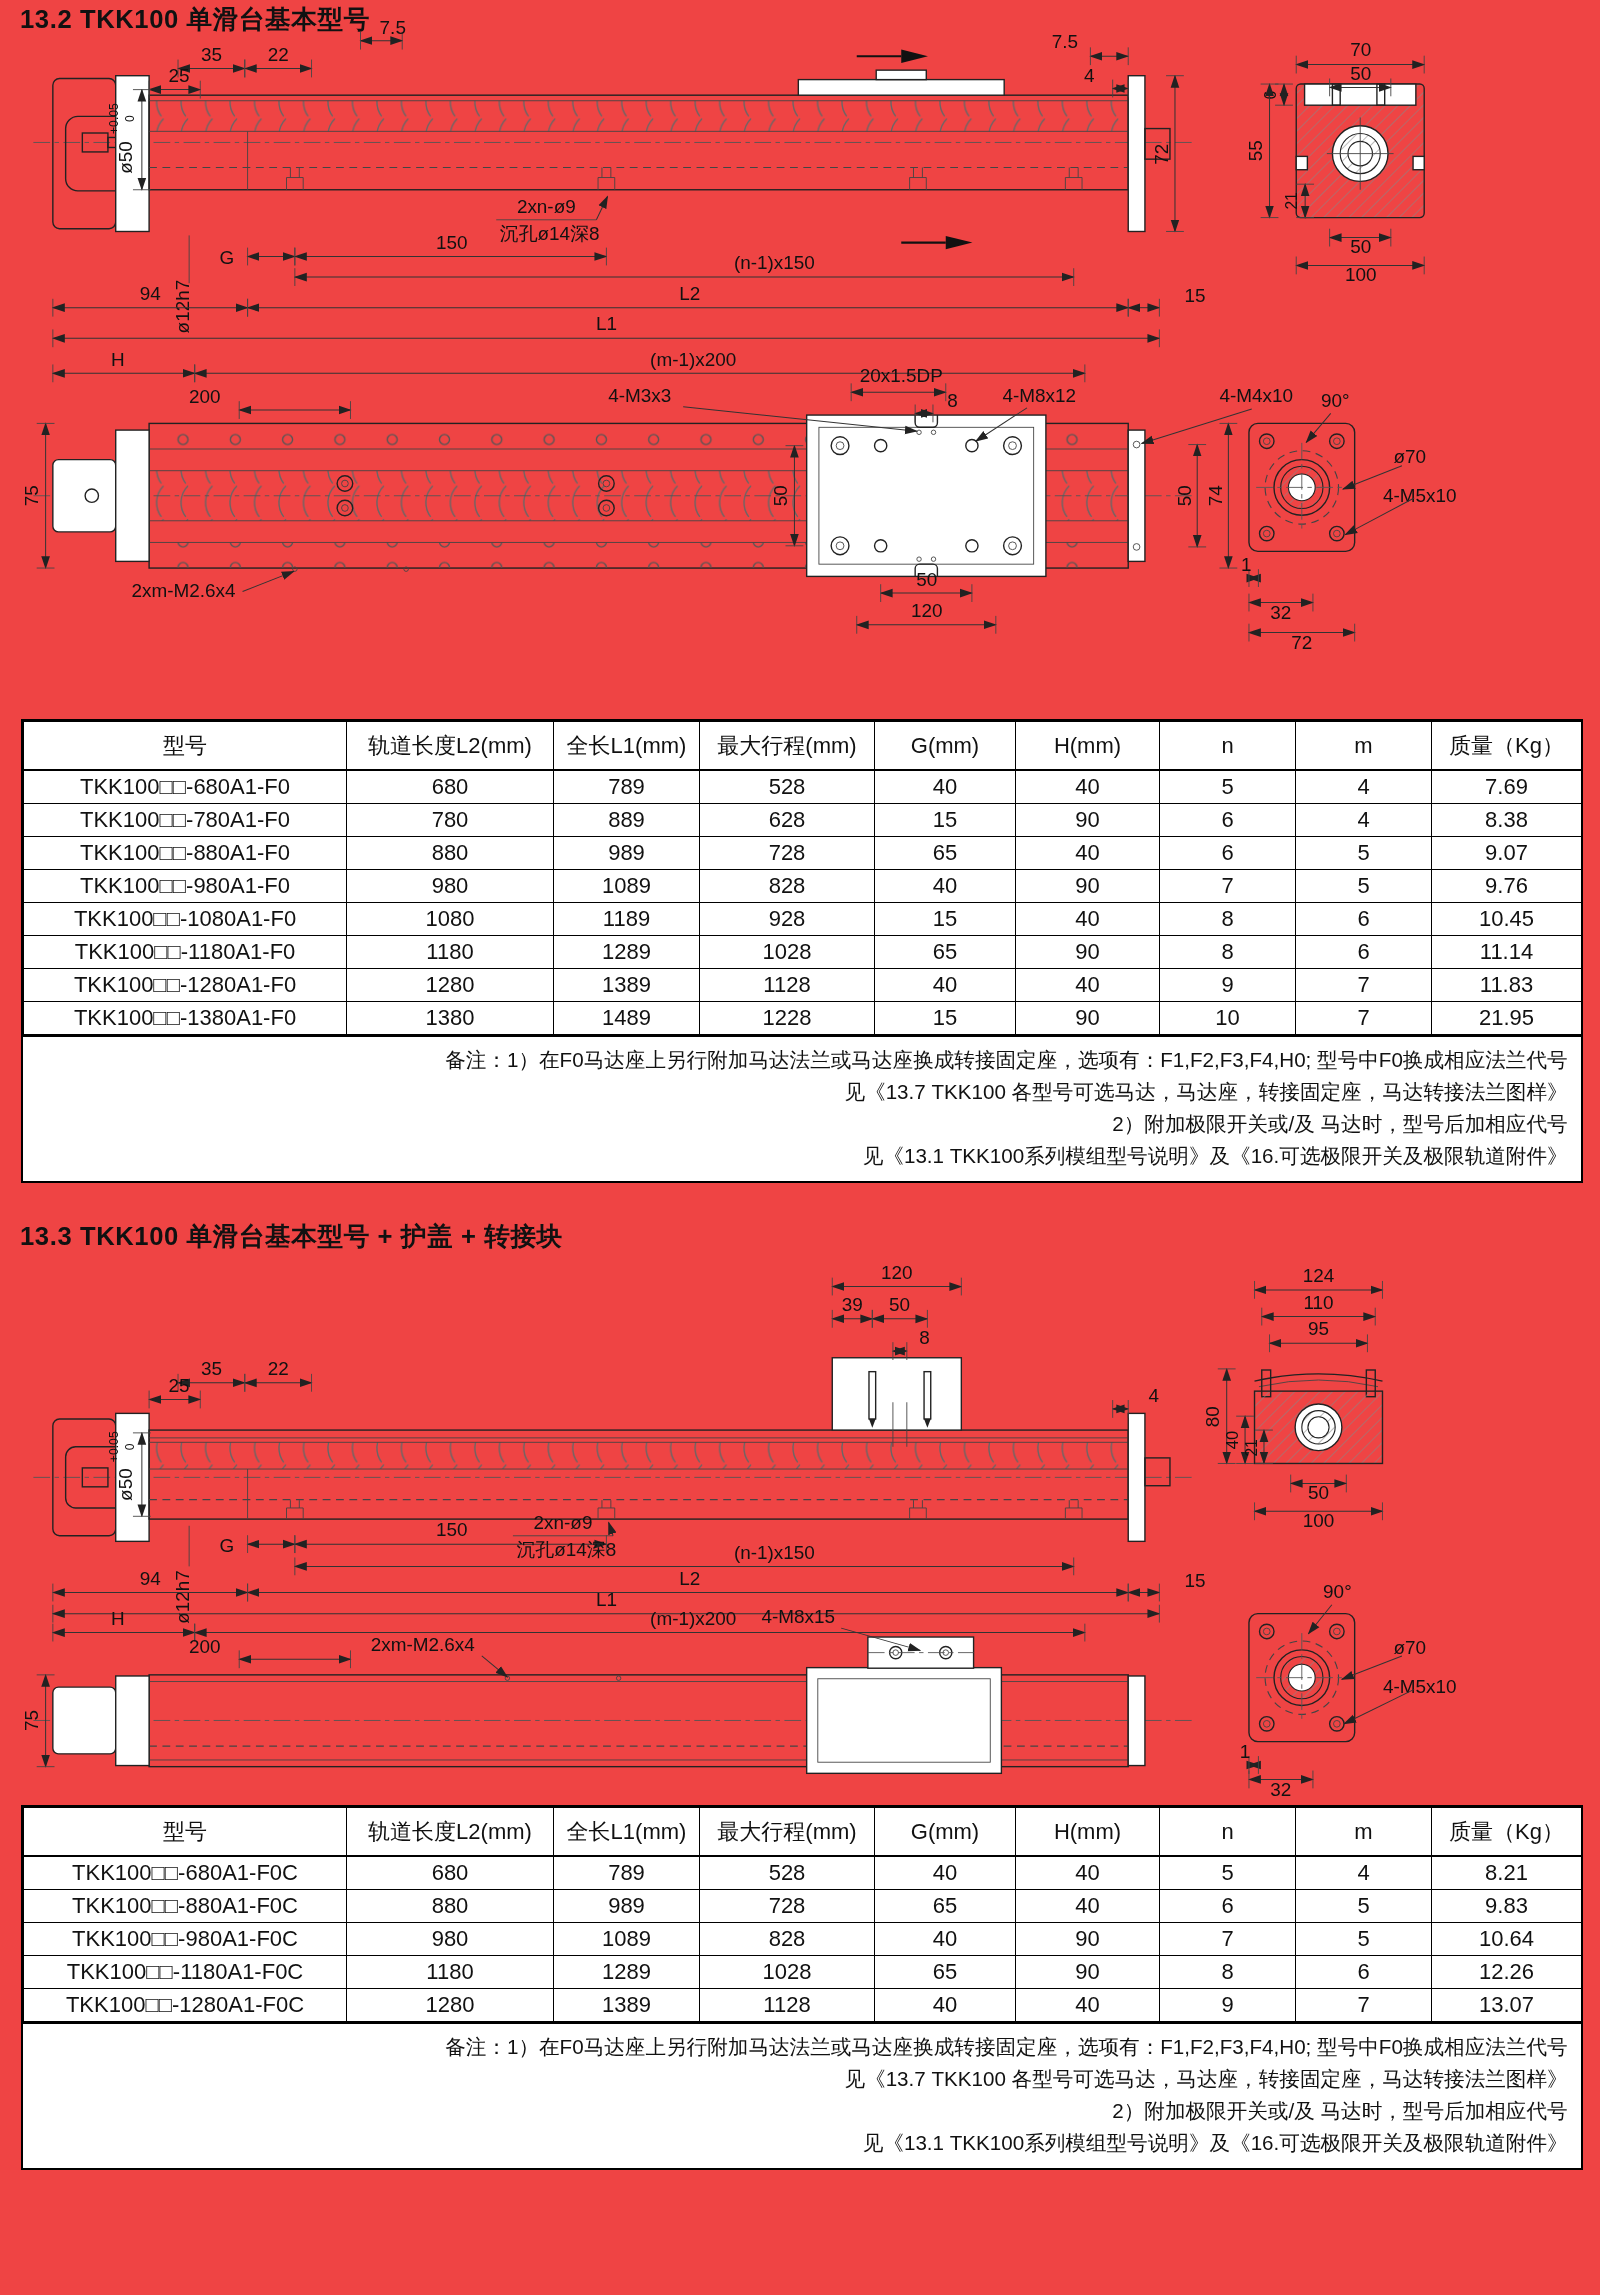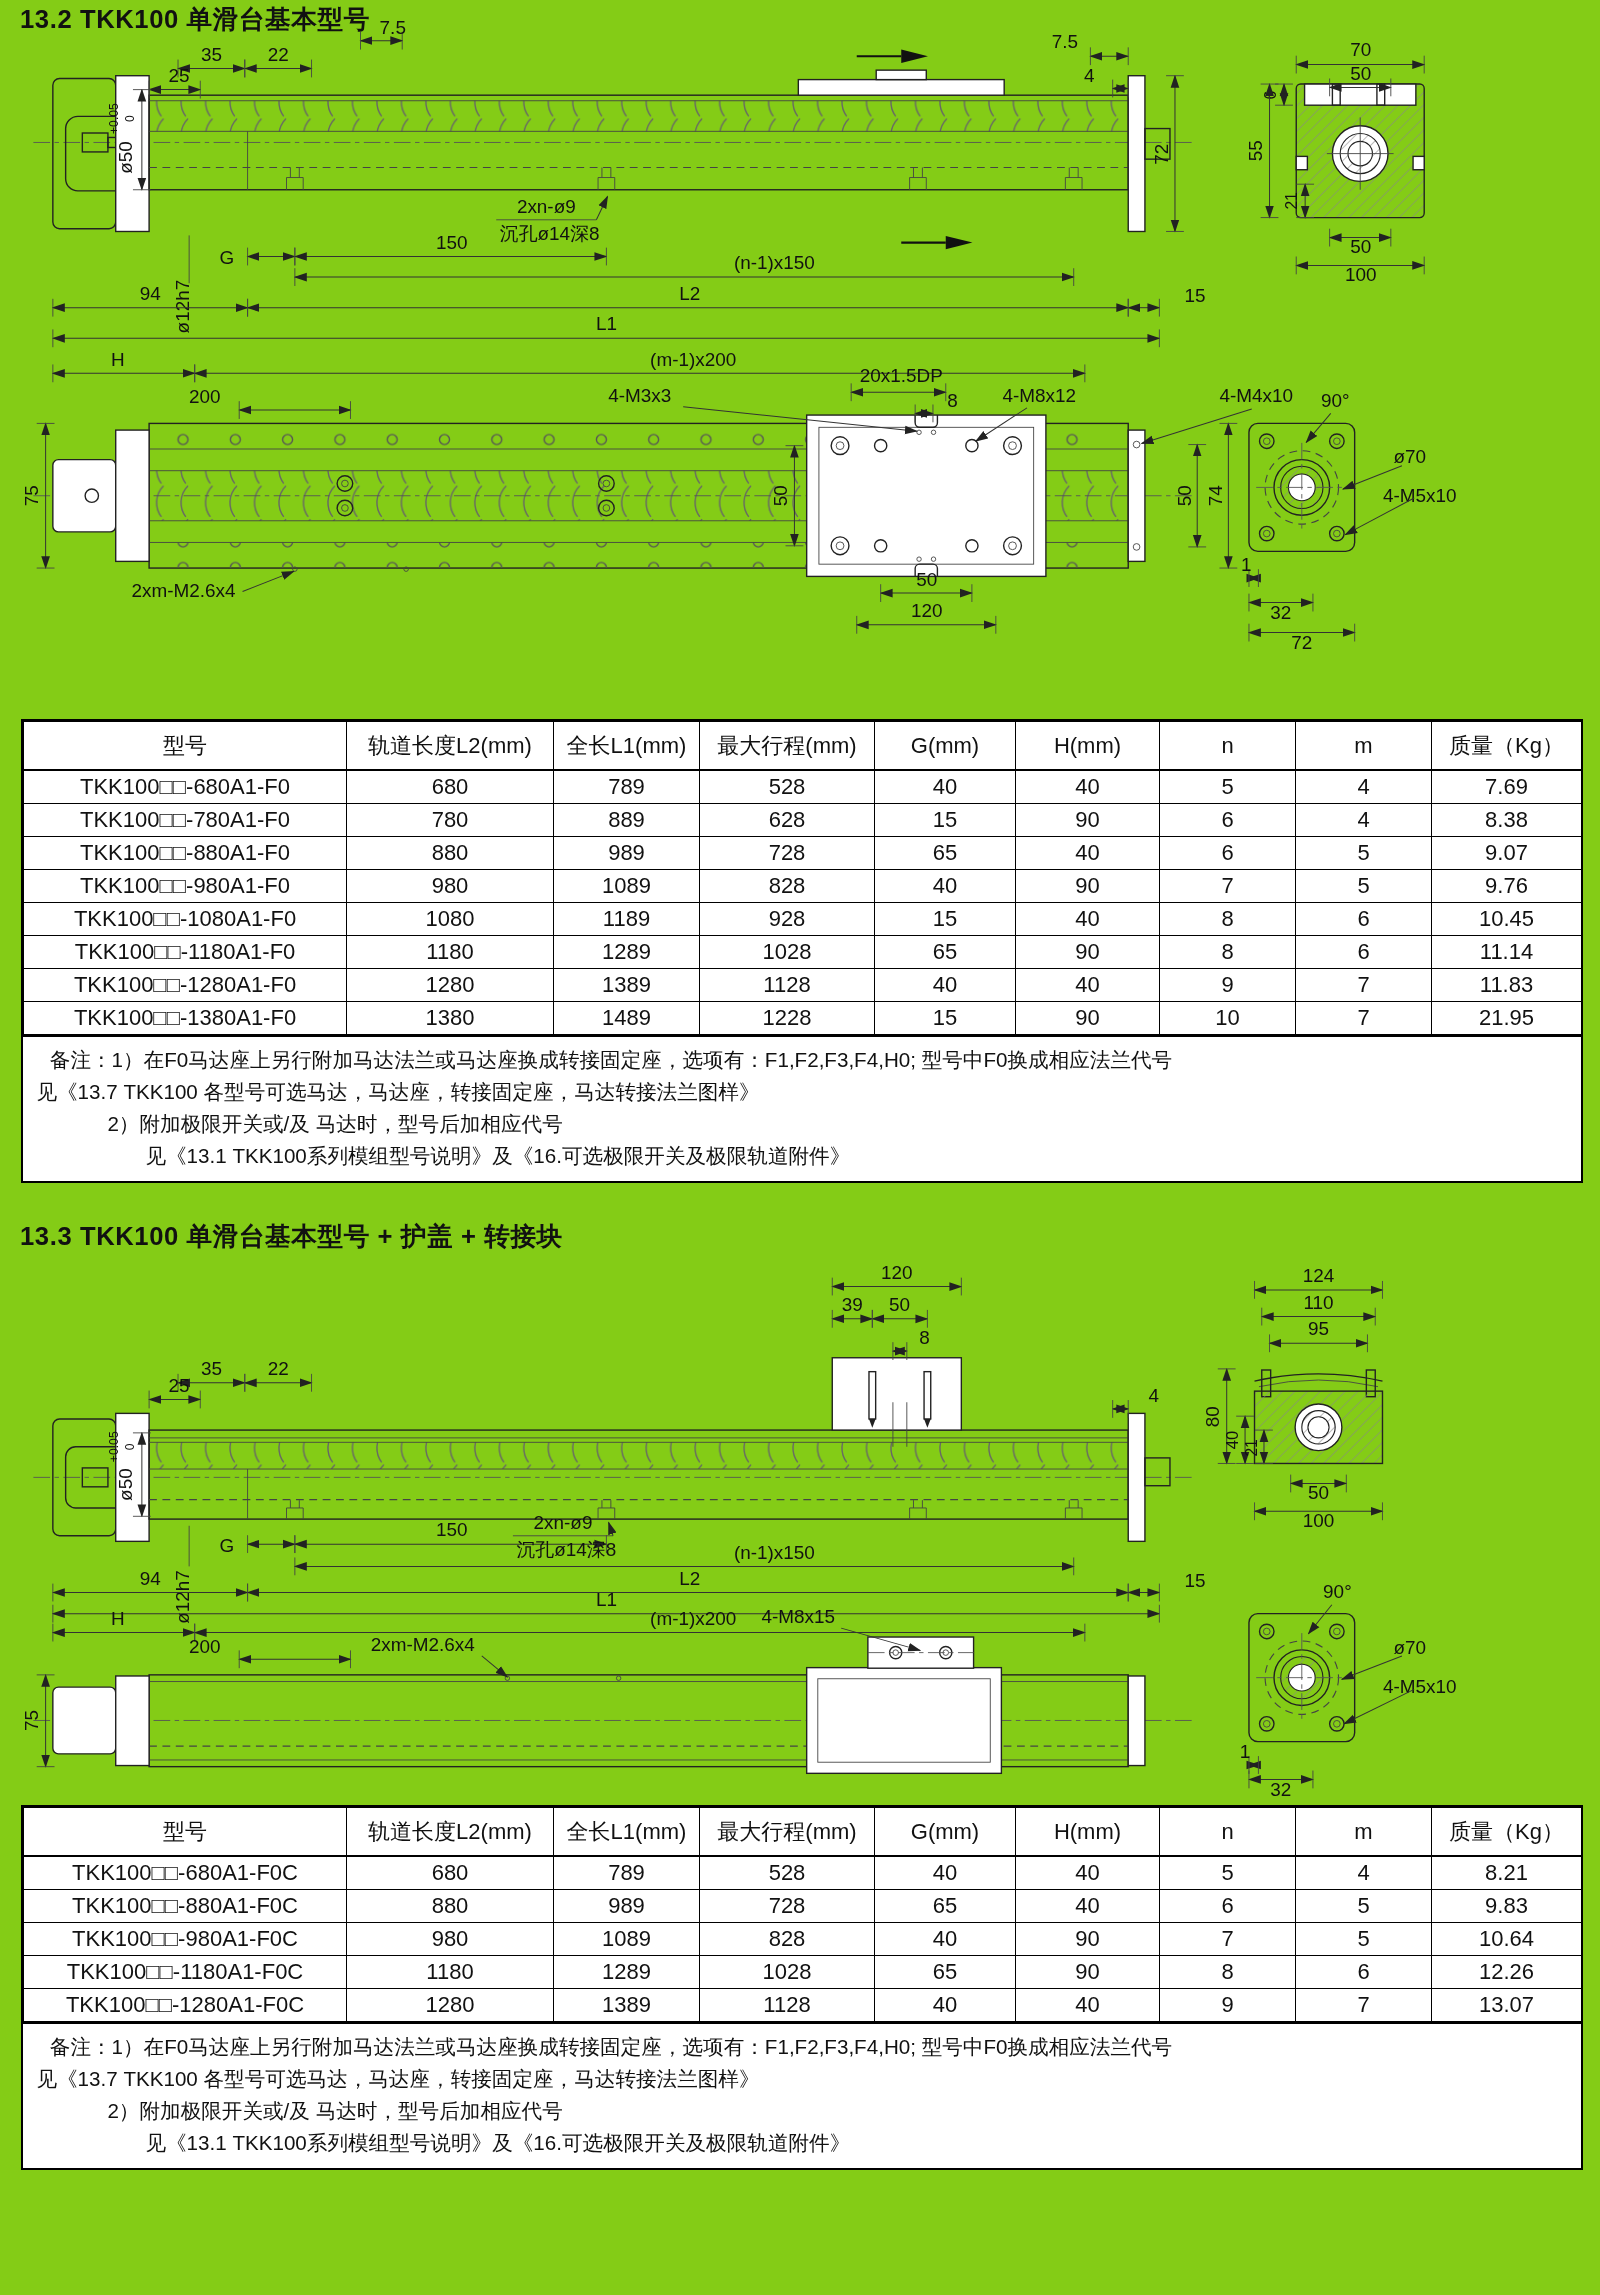--- a/index.html
+++ b/index.html
@@ -1,16 +1,16 @@
 <!DOCTYPE html>
 <html style="font-size:9px"><head>
 <meta charset="utf-8">
 <style>
   html,body{margin:0;padding:0;background:#fff;}
-  .page{position:relative;width:1600px;height:2295px;background:#84cc16;font-family:"Liberation Sans",sans-serif;color:#111;overflow:hidden;}
+  .page{position:relative;width:1600px;height:2295px;background:#ef4444;font-family:"Liberation Sans",sans-serif;color:#111;overflow:hidden;}
   .sec-title{position:absolute;left:20px;font-size:25.6px;font-weight:700;letter-spacing:0.6px;white-space:nowrap;}
   #title1{top:2.2px;}
   #title2{top:1219px;}
   .draw{position:absolute;left:0;}
   #svg1{top:16.7px;}
   #svg2{top:1263px;}
   
   .s{stroke:#222;stroke-width:2.5;fill:none;}
   .sf{stroke:#222;stroke-width:2.5;fill:#fff;}
   .thin{stroke:#444;stroke-width:1.6;fill:none;}
@@ -20,21 +20,21 @@
   svg text{font-family:"Liberation Sans",sans-serif;fill:#111;}
   
   .tbl-wrap{position:absolute;left:21px;width:1558px;border:2.8px solid #000;background:#fff;}
   #tbl1{top:719px;}
   #tbl2{top:1805px;}
   table.spec{width:100%;border-collapse:collapse;table-layout:fixed;}
   table.spec th,table.spec td{border:1.4px solid #000;text-align:center;padding:0;font-size:22px;font-weight:400;overflow:hidden;white-space:nowrap;}
   table.spec thead th{height:47px;border-bottom:2.2px solid #000;margin-left:40px;}
   table.spec tbody td{height:32px;border-top:1.7px solid #000;}
   .notes{border-top:2.2px solid #000;padding:6.7px 13.4px 9px 13.4px;font-size:20.6px;line-height:32px;text-align:left;}
-  .note-line{white-space:nowrap;}
+  .note-line{white-space:nowrap;text-align:right;}
   .n0{margin-left:13.4px;}
   .n1{}
   .n2{margin-left:71px;}
   .n3{margin-left:109px;}
 </style>
 </head>
 <body>
 
 <div class="page">
 

